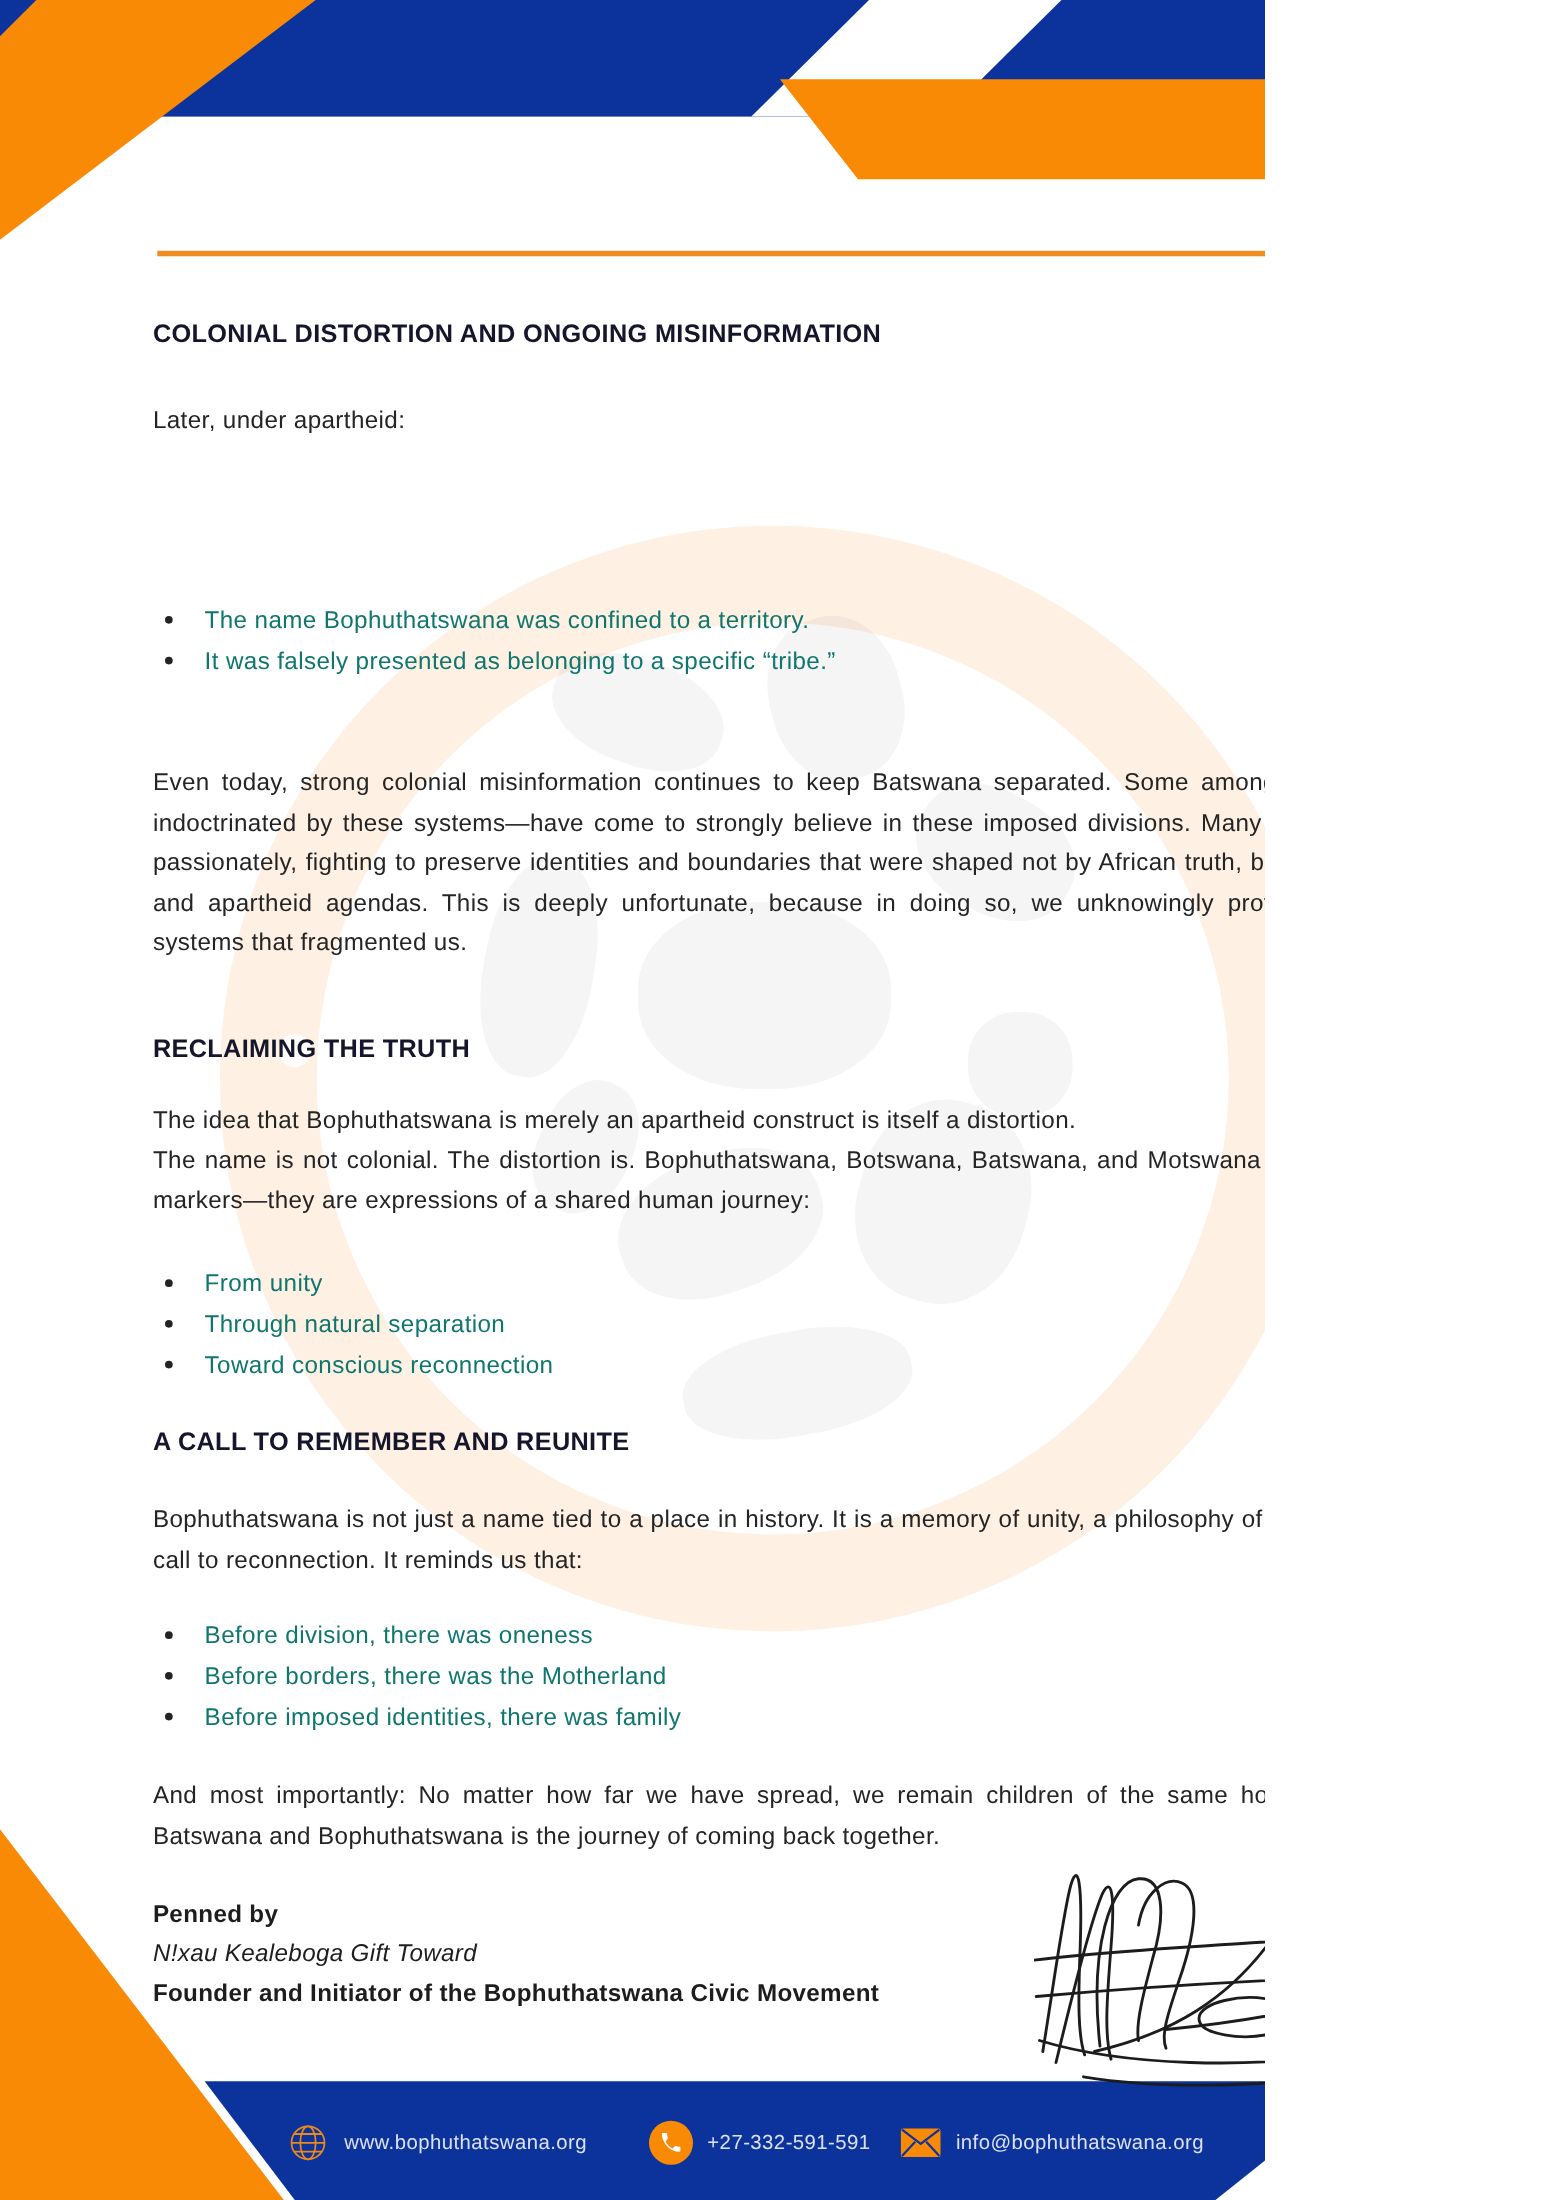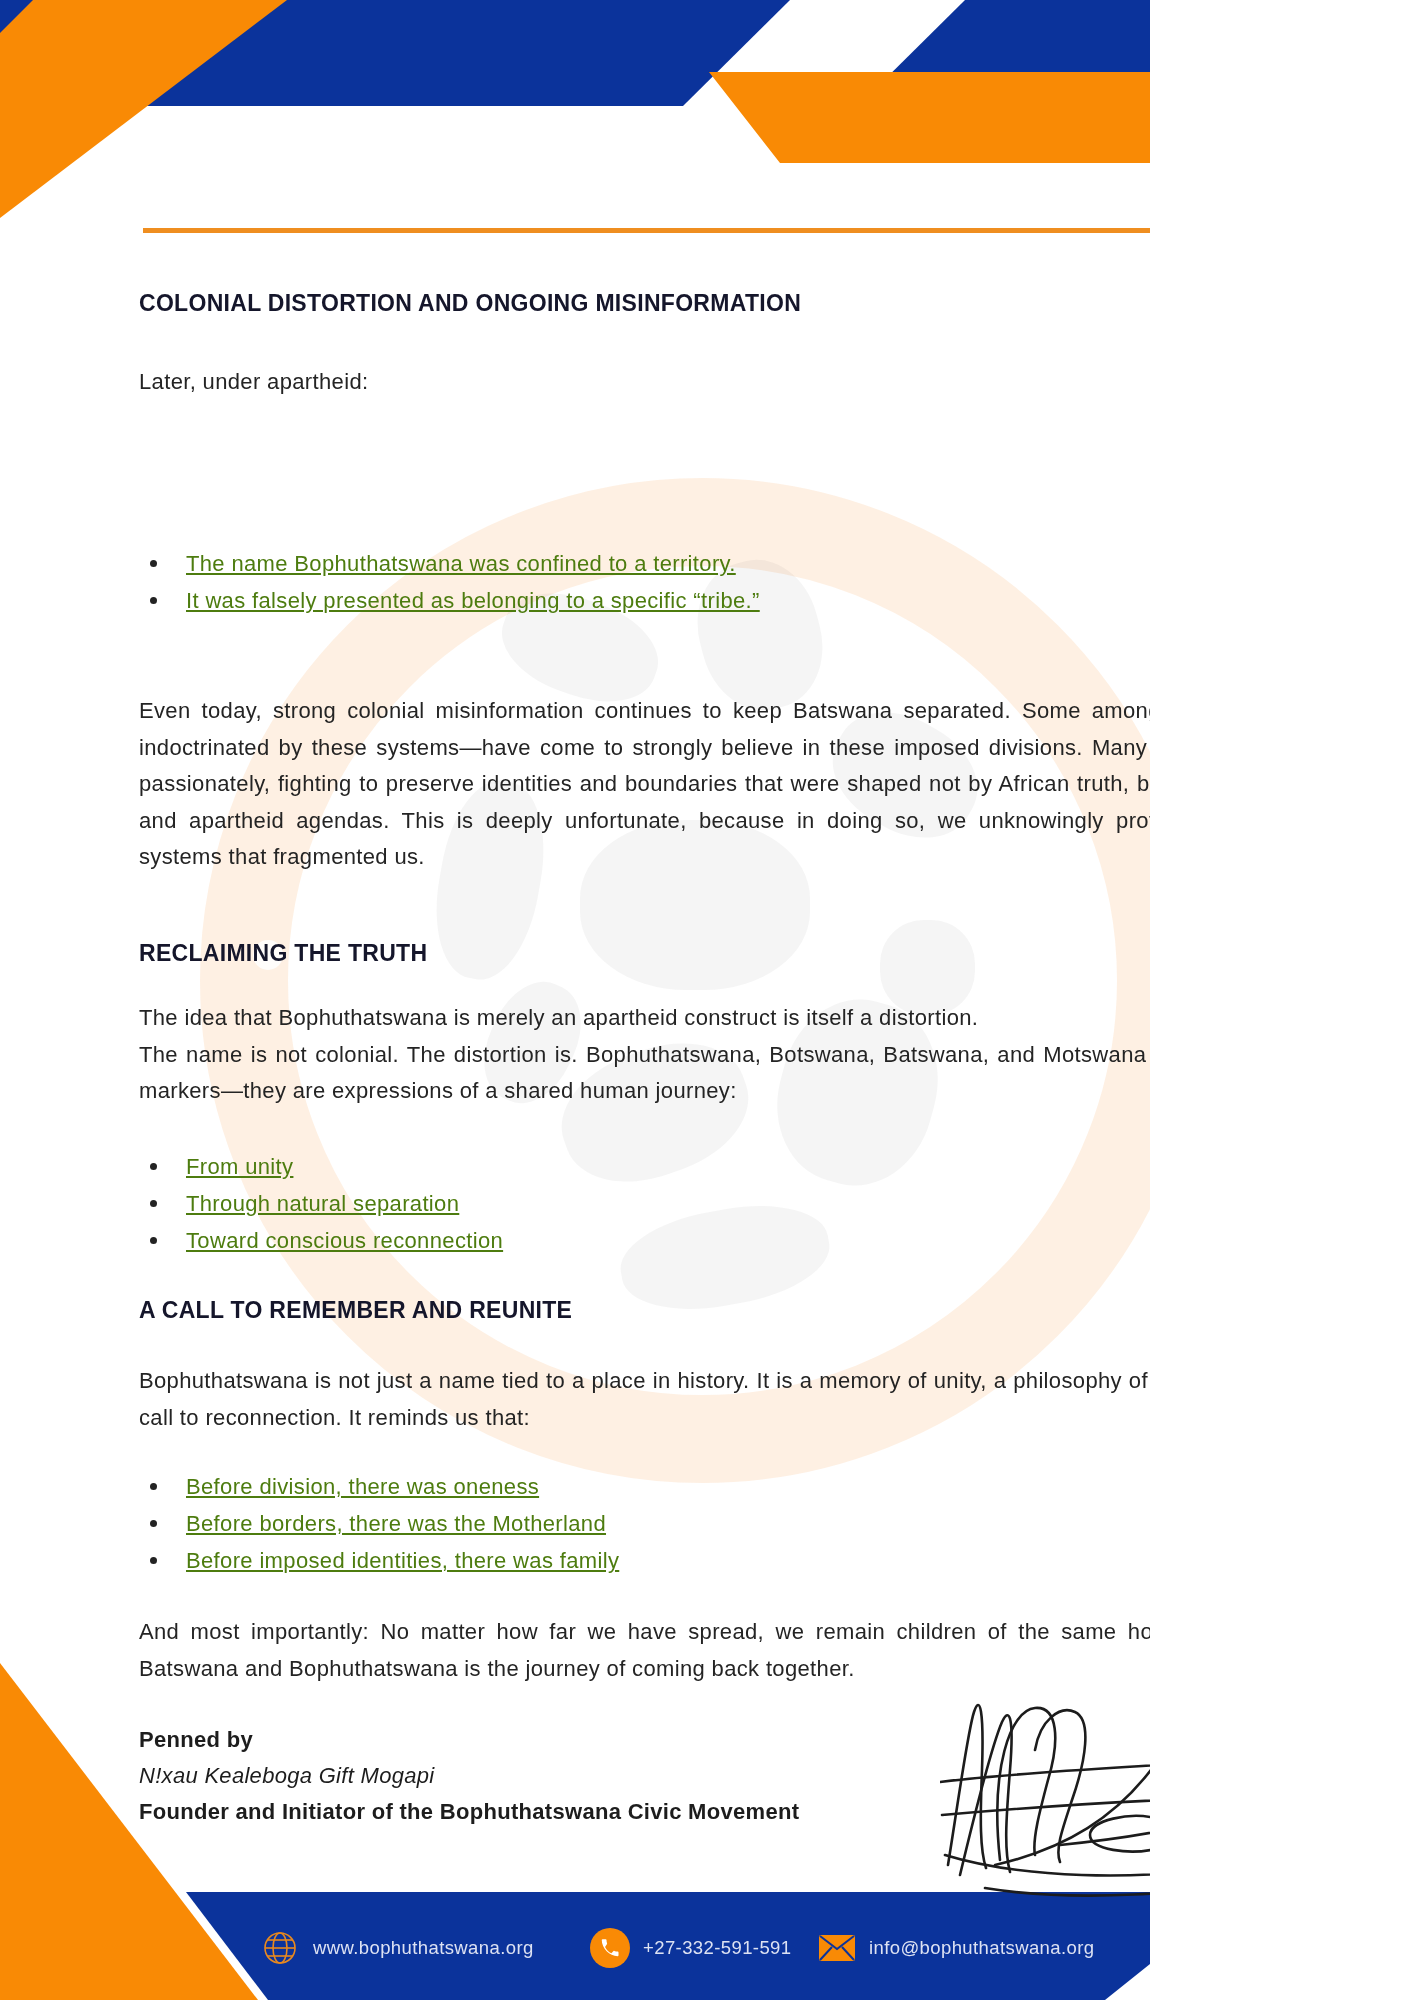--- a/index.html
+++ b/index.html
@@ -13,21 +13,21 @@
   .watermark{position:absolute;left:0;top:0;width:100%;height:100%;z-index:1;pointer-events:none;}
   .wm-ring{position:absolute;left:200px;top:478px;width:1005px;height:1005px;border-radius:50%;
     border:88px solid rgba(247,141,35,0.13);box-sizing:border-box;}
   .wm-dot{position:absolute;width:30px;height:30px;border-radius:50%;background:rgba(255,255,255,0.85);}
   .wm-blob{position:absolute;background:rgba(70,70,70,0.055);border-radius:46%;}
   
   .col{position:absolute;left:139px;width:1146px;z-index:2;}
   h2.doc-h{margin:0;font-size:23px;line-height:27px;font-weight:bold;color:#15162b;letter-spacing:.3px;}
   .para{font-size:22px;line-height:36.5px;letter-spacing:.35px;text-align:justify;color:#242424;}
   .para .plain-line{display:block;text-align:left;}
-  ul.blist{list-style:none;margin:0;padding:0;font-size:22px;line-height:37px;letter-spacing:.35px;color:#4d7c0f;text-decoration:underline;}
+  ul.blist{list-style:none;margin:0;padding:0;font-size:22px;line-height:37px;letter-spacing:.35px;color:#0f766e;}
   ul.blist li{position:relative;padding-left:47px;}
   ul.blist li::before{content:"";position:absolute;left:11px;top:15px;width:7px;height:7px;border-radius:50%;background:#232323;}
   .signoff{font-size:22px;line-height:36px;letter-spacing:.3px;color:#1d1d1d;}
   .signoff .pb{font-weight:bold;}
   .signoff .nm{font-style:italic;}
   .signoff .ttl{font-weight:bold;}
   
   .footer-item{position:absolute;top:1926px;height:44px;display:flex;align-items:center;gap:13px;z-index:4;}
   .footer-item .txt{font-size:18.5px;letter-spacing:.4px;color:#dde2f3;}
   .phone-badge{width:40px;height:40px;border-radius:50%;background:#f98a05;display:flex;align-items:center;justify-content:center;}
@@ -101,21 +101,21 @@
   <ul class="col blist" style="top:1468px">
     <li>Before division, there was oneness</li>
     <li>Before borders, there was the Motherland</li>
     <li>Before imposed identities, there was family</li>
   </ul>
 
   <div class="col para" style="top:1614px">And most importantly: No matter how far we have spread, we remain children of the same house. We are Batswana and Bophuthatswana is the journey of coming back together.</div>
 
   <div class="col signoff" style="top:1722px">
     <div class="pb">Penned by</div>
-    <div class="nm">N!xau Kealeboga Gift Mogapi</div>
+    <div class="nm">N!xau Kealeboga Gift Toward</div>
     <div class="ttl">Founder and Initiator of the Bophuthatswana Civic Movement</div>
   </div>
 
   <svg class="sig" style="left:940px;top:1650px" width="470" height="250" viewBox="0 0 470 250" fill="none" stroke="#1c1c1c" stroke-width="2.6" stroke-linecap="round">
     <path d="M8,215 C20,140 28,80 34,62 C40,44 44,60 42,120 C40,170 40,200 46,218"></path>
     <path d="M20,225 C38,150 52,95 62,72 C70,55 74,70 70,120 C66,170 64,200 70,222"></path>
     <path d="M60,210 C50,120 70,60 95,58 C118,56 120,90 108,130 C100,160 92,190 95,205"></path>
     <path d="M95,100 C100,70 120,55 135,62 C152,70 146,110 132,150 C122,180 115,200 120,212"></path>
     <path d="M0,132 C80,122 180,118 263,112"></path>
     <path d="M2,165 C80,158 200,150 320,146"></path>

